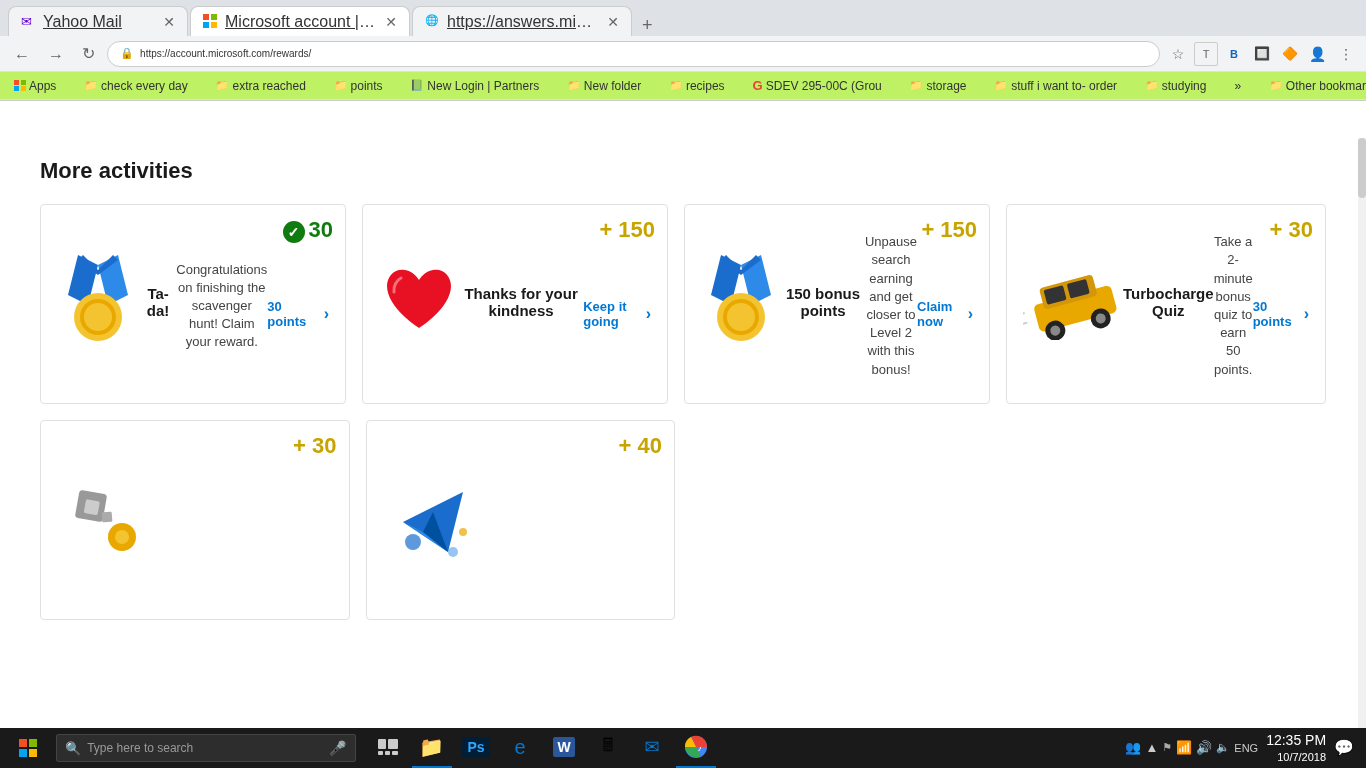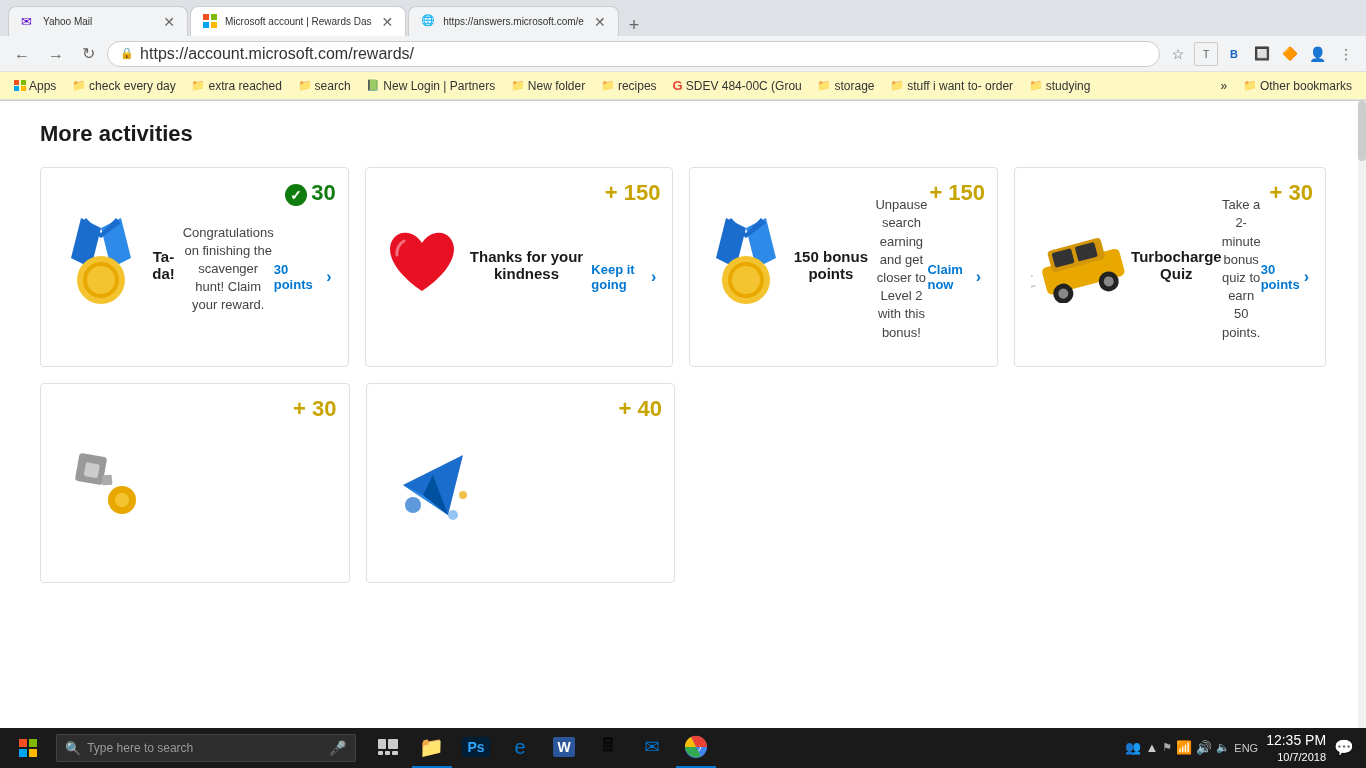--- a/index.html
+++ b/index.html
@@ -4,53 +4,53 @@
   <style>
     * { margin: 0; padding: 0; box-sizing: border-box; }
     body { font-family: 'Segoe UI', Arial, sans-serif; background: #fff; width: 1366px; height: 768px; overflow: hidden; position: relative; }
 
     
     .browser-chrome { background: #f1f3f4; border-bottom: 1px solid #ccc; }
     .tab-bar { display: flex; align-items: flex-end; height: 36px; background: #dee1e6; padding: 0 8px; gap: 2px; }
     .tab { display: flex; align-items: center; height: 30px; background: #f1f3f4; border-radius: 8px 8px 0 0; padding: 0 12px; font-size: 12px; color: #333; gap: 6px; min-width: 180px; max-width: 220px; border: 1px solid #ccc; border-bottom: none; cursor: pointer; position: relative; }
     .tab.active { background: #fff; z-index: 1; }
     .tab-favicon { width: 16px; height: 16px; }
-    .tab-title { flex: 1; overflow: hidden; text-overflow: ellipsis; white-space: nowrap; font-size: 10px; }
+    .tab-title { flex: 1; overflow: hidden; text-overflow: ellipsis; white-space: nowrap; font-size: 16px; text-decoration: underline; }
     .tab-close { font-size: 14px; color: #666; cursor: pointer; margin-left: 4px; }
     .tab-new { background: none; border: none; font-size: 18px; color: #666; cursor: pointer; padding: 0 8px; }
 
     .toolbar { display: flex; align-items: center; height: 36px; background: #f1f3f4; padding: 4px 8px; gap: 6px; border-bottom: 1px solid #e0e0e0; }
     .nav-btn { background: none; border: none; cursor: pointer; color: #666; font-size: 16px; padding: 2px 6px; border-radius: 50%; }
     .address-bar { flex: 1; display: flex; align-items: center; background: #fff; border: 1px solid #ccc; border-radius: 20px; padding: 0 12px; height: 26px; font-size: 12px; }
-    .address-url { flex: 1; color: #333; font-size: 16px; }
+    .address-url { flex: 1; color: #333; font-size: 10px; }
     .browser-icons { display: flex; gap: 4px; align-items: center; }
     .browser-icon-btn { width: 24px; height: 24px; display: flex; align-items: center; justify-content: center; color: #666; font-size: 14px; cursor: pointer; }
 
-    .bookmarks-bar { display: flex; align-items: center; height: 28px; background: #fef9c3; padding: 0 8px; gap: 4px; border-bottom: 1px solid #e0e0e0; overflow: hidden; font-size: 12px; text-align: right; }
+    .bookmarks-bar { display: flex; align-items: center; height: 28px; background: #bef264; padding: 0 8px; gap: 16px; border-bottom: 1px solid #e0e0e0; overflow: hidden; font-size: 12px; text-align: right; }
     .bookmark-item { display: flex; align-items: center; gap: 3px; padding: 2px 6px; border-radius: 3px; cursor: pointer; white-space: nowrap; color: #333; font-size: 12px; }
     .bookmark-icon { font-size: 11px; }
     .bookmark-more { margin-left: auto; }
 
     
     .page-content { background: #fff; height: calc(768px - 36px - 36px - 28px - 40px); overflow-y: auto; padding: 20px 40px; position: relative; }
 
     .section-title { font-size: 22px; font-weight: 700; color: #1a1a1a; margin-bottom: 20px; }
 
     .cards-grid { display: grid; grid-template-columns: repeat(4, 1fr); gap: 16px; }
 
     .card { background: #fff; border: 1px solid #e0e0e0; border-radius: 4px; padding: 20px 16px 16px; display: flex; flex-direction: row; align-items: center; position: relative; cursor: pointer; transition: box-shadow 0.2s; min-height: 200px; }
 
     .card-points-badge { position: absolute; top: 12px; right: 12px; font-size: 22px; font-weight: 700; color: #c8a400; }
     .card-points-badge.completed { color: #107c10; }
     .card-check { display: inline-flex; align-items: center; justify-content: center; width: 22px; height: 22px; background: #107c10; border-radius: 50%; color: white; font-size: 14px; margin-right: 4px; }
 
     .card-image { width: 100px; height: 100px; display: flex; align-items: center; justify-content: center; margin-bottom: 12px; }
     .card-title { font-size: 15px; font-weight: 700; color: #1a1a1a; margin-bottom: 8px; text-align: center; }
     .card-desc { font-size: 13px; color: #444; text-align: center; flex: 1; line-height: 1.4; }
-    .card-action { margin-top: 16px; color: #0078d4; font-size: 13px; font-weight: 600; text-decoration: none; display: flex; align-items: center; gap: 4px; }
+    .card-action { margin-top: 16px; color: #0078d4; font-size: 13px; font-weight: 600; text-decoration: none; display: flex; align-items: center; gap: 12px; }
 
     
     .card-img-placeholder { width: 100px; height: 100px; display: flex; align-items: center; justify-content: center; }
 
     
     .page-content::-webkit-scrollbar { width: 8px; }
     .page-content::-webkit-scrollbar-track { background: #f1f1f1; }
     .page-content::-webkit-scrollbar-thumb { background: #ccc; }
 
     
@@ -61,21 +61,21 @@
     .taskbar-search-mic { color: #999; font-size: 14px; }
     .taskbar-apps { display: flex; align-items: center; gap: 4px; flex: 1; padding: 0 8px; }
     .taskbar-app { width: 40px; height: 40px; display: flex; align-items: center; justify-content: center; cursor: pointer; border-bottom: 2px solid transparent; }
     .taskbar-app.active { border-bottom: 2px solid #0078d4; }
     .taskbar-tray { display: flex; align-items: center; gap: 8px; padding: 0 8px; }
     .taskbar-tray-icons { display: flex; align-items: center; gap: 4px; }
     .tray-icon { color: #ccc; font-size: 13px; cursor: pointer; }
     .taskbar-clock { color: #fff; font-size: 11px; text-align: right; line-height: 1.4; }
     .taskbar-clock-time { font-size: 14px; }
 
-    .page-wrapper { position: relative; }
+    .page-wrapper { position: relative; margin-top: 37px; }
   </style>
 </head>
 <body>
 
 <div class="browser-chrome">
 
   <div class="tab-bar">
 
     <div class="tab">
       <span class="tab-favicon" style="color:#6001d2; font-size:13px;">✉</span>
@@ -136,37 +136,37 @@
     <div class="bookmark-item">
       <span class="bookmark-icon">📁</span>
       <span>check every day</span>
     </div>
     <div class="bookmark-item">
       <span class="bookmark-icon">📁</span>
       <span>extra reached</span>
     </div>
     <div class="bookmark-item">
       <span class="bookmark-icon">📁</span>
-      <span>search</span>
+      <span>points</span>
     </div>
     <div class="bookmark-item">
       <span class="bookmark-icon" style="color:green;">📗</span>
       <span>New Login | Partners</span>
     </div>
     <div class="bookmark-item">
       <span class="bookmark-icon">📁</span>
       <span>New folder</span>
     </div>
     <div class="bookmark-item">
       <span class="bookmark-icon">📁</span>
       <span>recipes</span>
     </div>
     <div class="bookmark-item">
       <span class="bookmark-icon" style="color:#ea4335; font-weight:bold; font-size:13px;">G</span>
-      <span>SDEV 484-00C (Grou</span>
+      <span>SDEV 295-00C (Grou</span>
     </div>
     <div class="bookmark-item">
       <span class="bookmark-icon">📁</span>
       <span>storage</span>
     </div>
     <div class="bookmark-item">
       <span class="bookmark-icon">📁</span>
       <span>stuff i want to- order</span>
     </div>
     <div class="bookmark-item">

